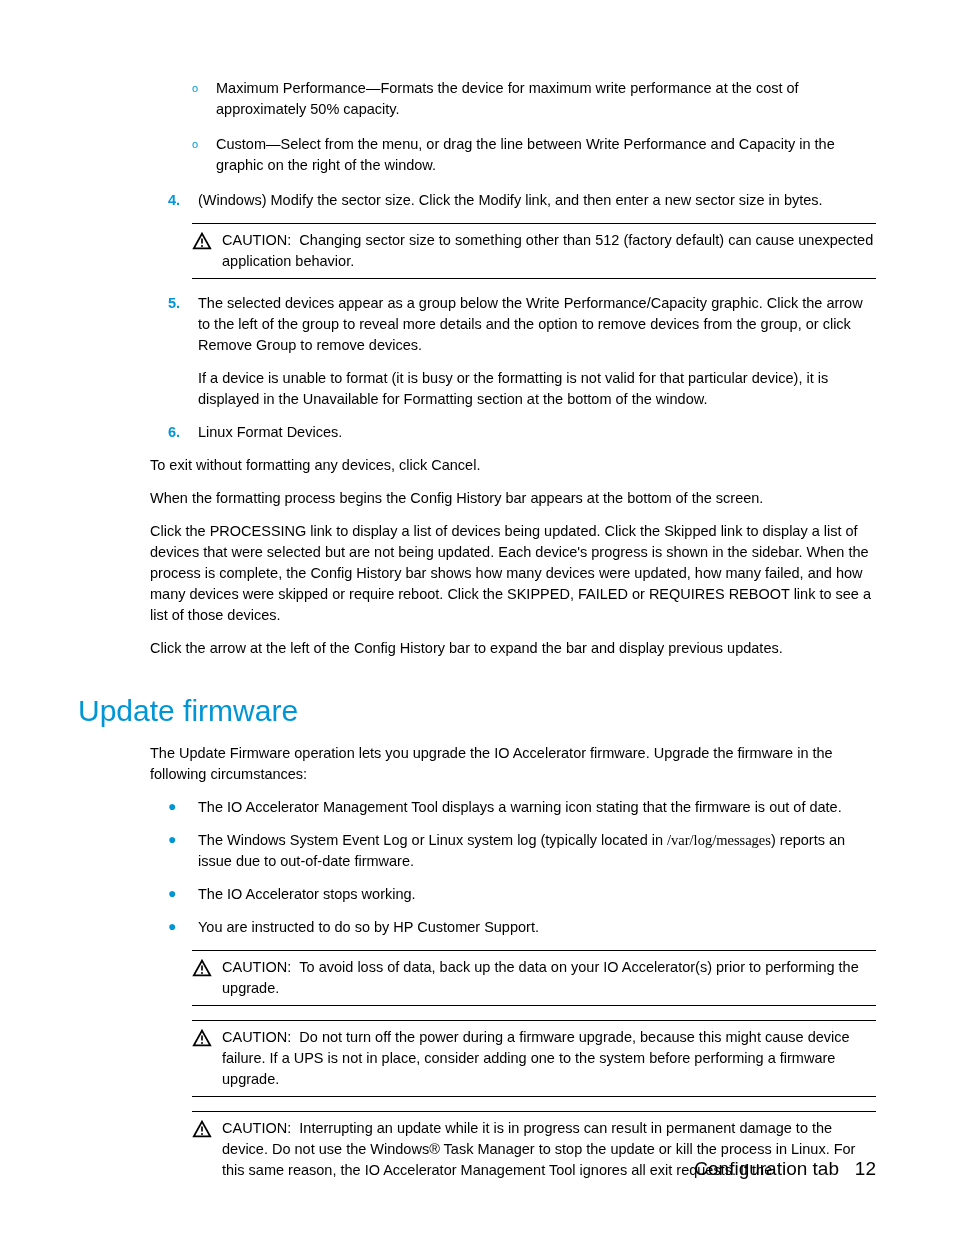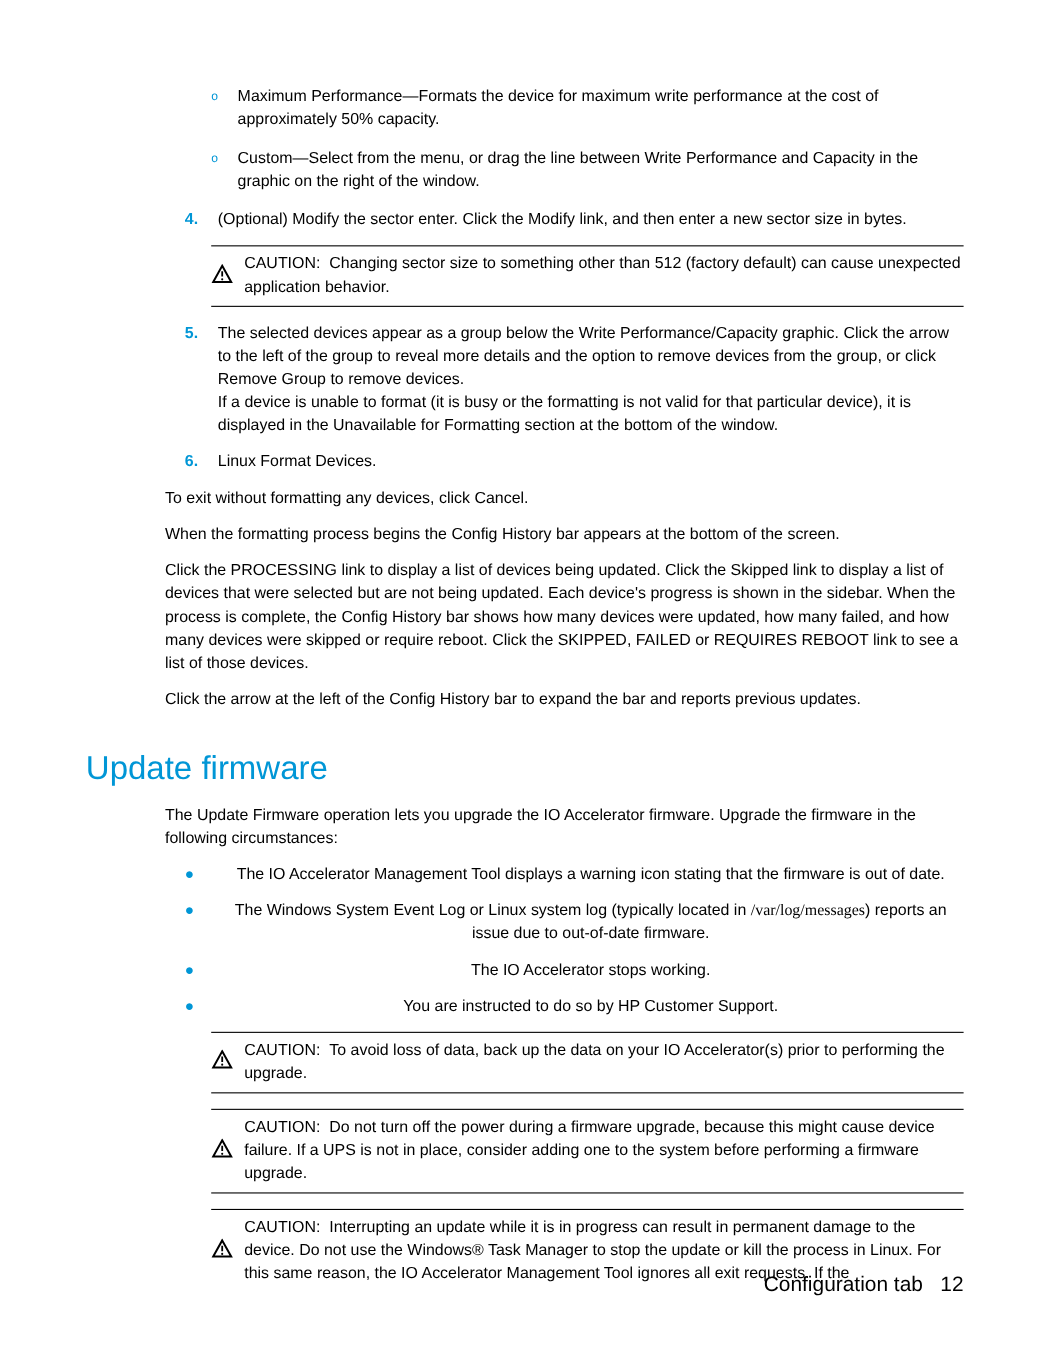--- a/index.html
+++ b/index.html
@@ -44,31 +44,31 @@
     width: 30px;
     flex-shrink: 0;
   }
   .num-item .body { flex: 1; }
   .caution-box {
     border-top: 1px solid #000;
     border-bottom: 1px solid #000;
     margin: 2px 0 14px 42px;
     padding: 6px 0;
     display: flex;
-    align-items: center;
   }
   .caution-box.fw { margin-left: 42px; }
   .caution-icon {
     width: 30px;
     flex-shrink: 0;
     padding-top: 2px;
   }
   .caution-icon svg { width: 20px; height: 18px; }
   .caution-text { flex: 1; }
   .para {
+    margin-bottom: 12px;
   }
   .para-root { margin-left: 0; margin-bottom: 12px; }
   h2.section {
     font-family: Arial, Helvetica, sans-serif;
     font-weight: normal;
     color: #0096d6;
     font-size: 30px;
     margin: 30px 0 10px -72px;
   }
   .dot-item {
@@ -76,21 +76,21 @@
     margin-bottom: 12px;
     margin-left: 18px;
   }
   .dot-item .dot {
     color: #0096d6;
     width: 30px;
     flex-shrink: 0;
     font-size: 14px;
     line-height: 1.4;
   }
-  .dot-item .body { flex: 1; text-align: center; }
+  .dot-item .body { flex: 1; }
   .mono { font-family: Liberation Serif, serif; }
   .footer {
     position: absolute;
     bottom: 52px;
     right: 78px;
     font-size: 19px;
     margin-left: 10px;
   }
   b { font-weight: normal; }
 </style>
@@ -105,21 +105,21 @@
       <span><b>Maximum Performance</b><span>—Formats the device for maximum write performance at the cost of approximately 50% capacity.</span></span>
     </div>
 
     <div class="sub-bullet">
       <span class="marker">o</span>
       <span><b>Custom</b><span>—Select from the menu, or drag the line between Write Performance and Capacity in the graphic on the right of the window.</span></span>
     </div>
 
     <div class="num-item">
       <span class="num">4.</span>
-      <span class="body"><span>(Optional) Modify the sector enter. Click the </span><b>Modify</b><span> link, and then enter a new sector size in bytes.</span></span>
+      <span class="body"><span>(Windows) Modify the sector size. Click the </span><b>Modify</b><span> link, and then enter a new sector size in bytes.</span></span>
     </div>
 
     <div class="caution-box">
       <span class="caution-icon">
         <svg viewBox="0 0 24 22">
             <path d="M12 2 L22 20 L2 20 Z" fill="none" stroke="#000" stroke-width="2.2"></path>
             <line x1="12" y1="8" x2="12" y2="14" stroke="#000" stroke-width="2"></line>
             <circle cx="12" cy="17" r="1.2" fill="#000"></circle>
           </svg>
       </span>
@@ -138,21 +138,21 @@
       <span class="num">6.</span>
       <span class="body"><span>Linux </span><b>Format Devices</b><span>.</span></span>
     </div>
 
     <div class="para-root"><span>To exit without formatting any devices, click </span><b>Cancel</b><span>.</span></div>
 
     <div class="para-root"><span>When the formatting process begins the </span><b>Config History</b><span> bar appears at the bottom of the screen.</span></div>
 
     <div class="para-root"><span>Click the </span><b>PROCESSING</b><span> link to display a list of devices being updated. Click the </span><b>Skipped</b><span> link to display a list of devices that were selected but are not being updated. Each device's progress is shown in the sidebar. When the process is complete, the </span><b>Config History</b><span> bar shows how many devices were updated, how many failed, and how many devices were skipped or require reboot. Click the </span><b>SKIPPED</b><span>, </span><b>FAILED</b><span> or </span><b>REQUIRES REBOOT</b><span> link to see a list of those devices.</span></div>
 
-    <div class="para-root"><span>Click the arrow at the left of the </span><b>Config History</b><span> bar to expand the bar and reports previous updates.</span></div>
+    <div class="para-root"><span>Click the arrow at the left of the </span><b>Config History</b><span> bar to expand the bar and display previous updates.</span></div>
 
 
     <h2 class="section">Update firmware</h2>
 
     <div class="para-root"><span>The </span><b>Update Firmware</b><span> operation lets you upgrade the IO Accelerator firmware. Upgrade the firmware in the following circumstances:</span></div>
 
     <div class="dot-item">
       <span class="dot">●</span>
       <span class="body">The IO Accelerator Management Tool displays a warning icon stating that the firmware is out of date.</span>
     </div>

